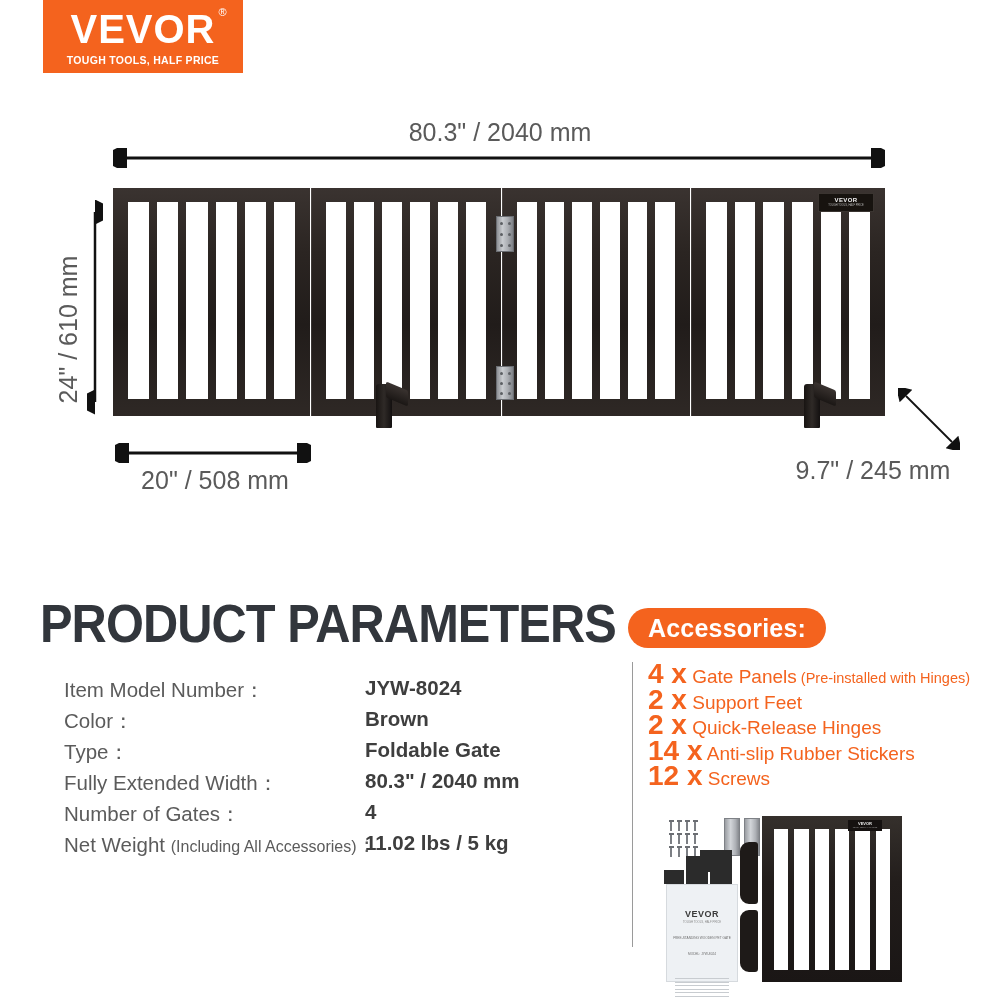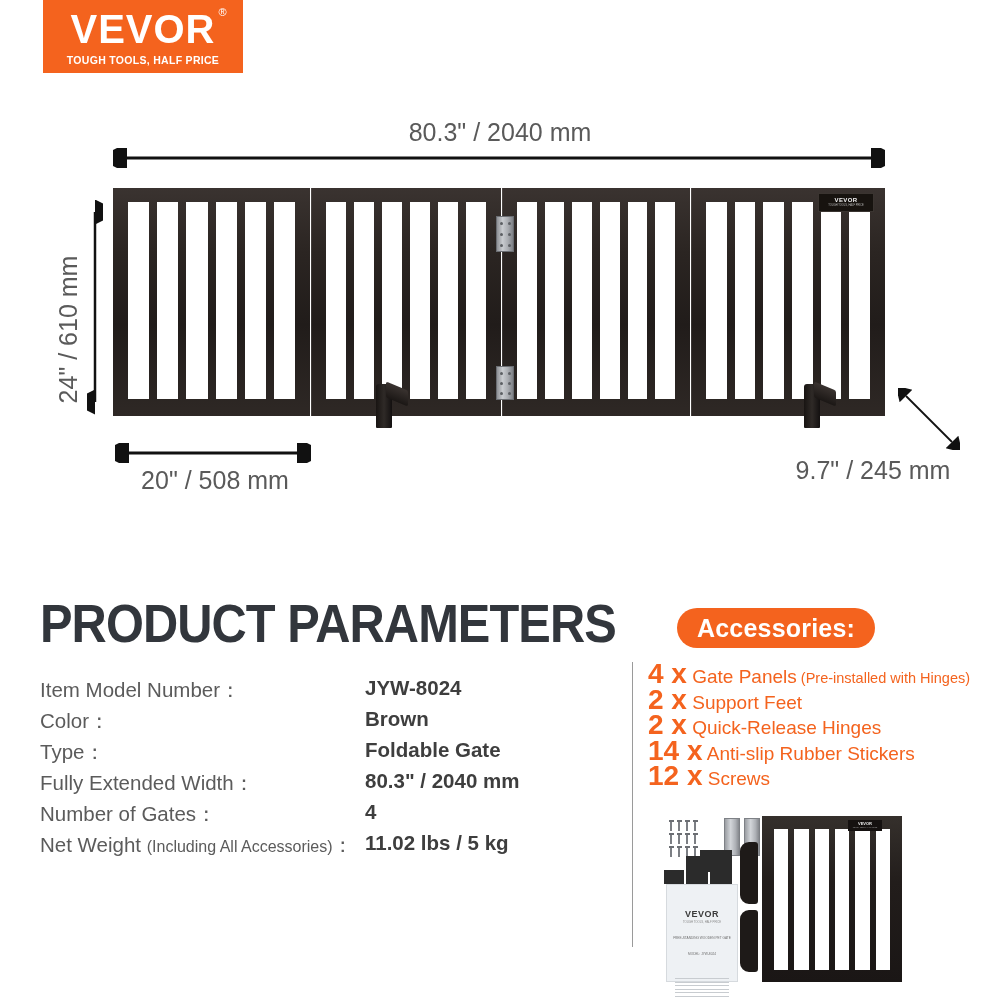--- a/index.html
+++ b/index.html
@@ -263,21 +263,21 @@
     top: 676px;
     width: 580px;
   }
   .param-row {
     position: relative;
     height: 31px;
     font-size: 20.5px;
     color: #5b5b5b;
     white-space: nowrap;
   }
-  .param-row .p-label { display: inline; }
+  .param-row .p-label { display: inline; margin-left: 24px; }
   .param-row .p-sub {
     font-size: 16px;
     color: #5b5b5b;
   }
   .param-row .p-colon { display: inline; }
   .param-row .p-value {
     position: absolute;
     left: 325px;
     top: 0;
     font-weight: bold;
@@ -292,21 +292,21 @@
     left: 632px;
     top: 662px;
     width: 1px;
     height: 285px;
     background: #9a9a9a;
   }
 
   
   .acc-pill {
     position: absolute;
-    left: 677px;
+    left: 628px;
     top: 608px;
     height: 40px;
     padding: 0 20px;
     background: #F4631E;
     border-radius: 22px;
     display: flex;
     align-items: center;
     justify-content: center;
   }
   .acc-pill span {

